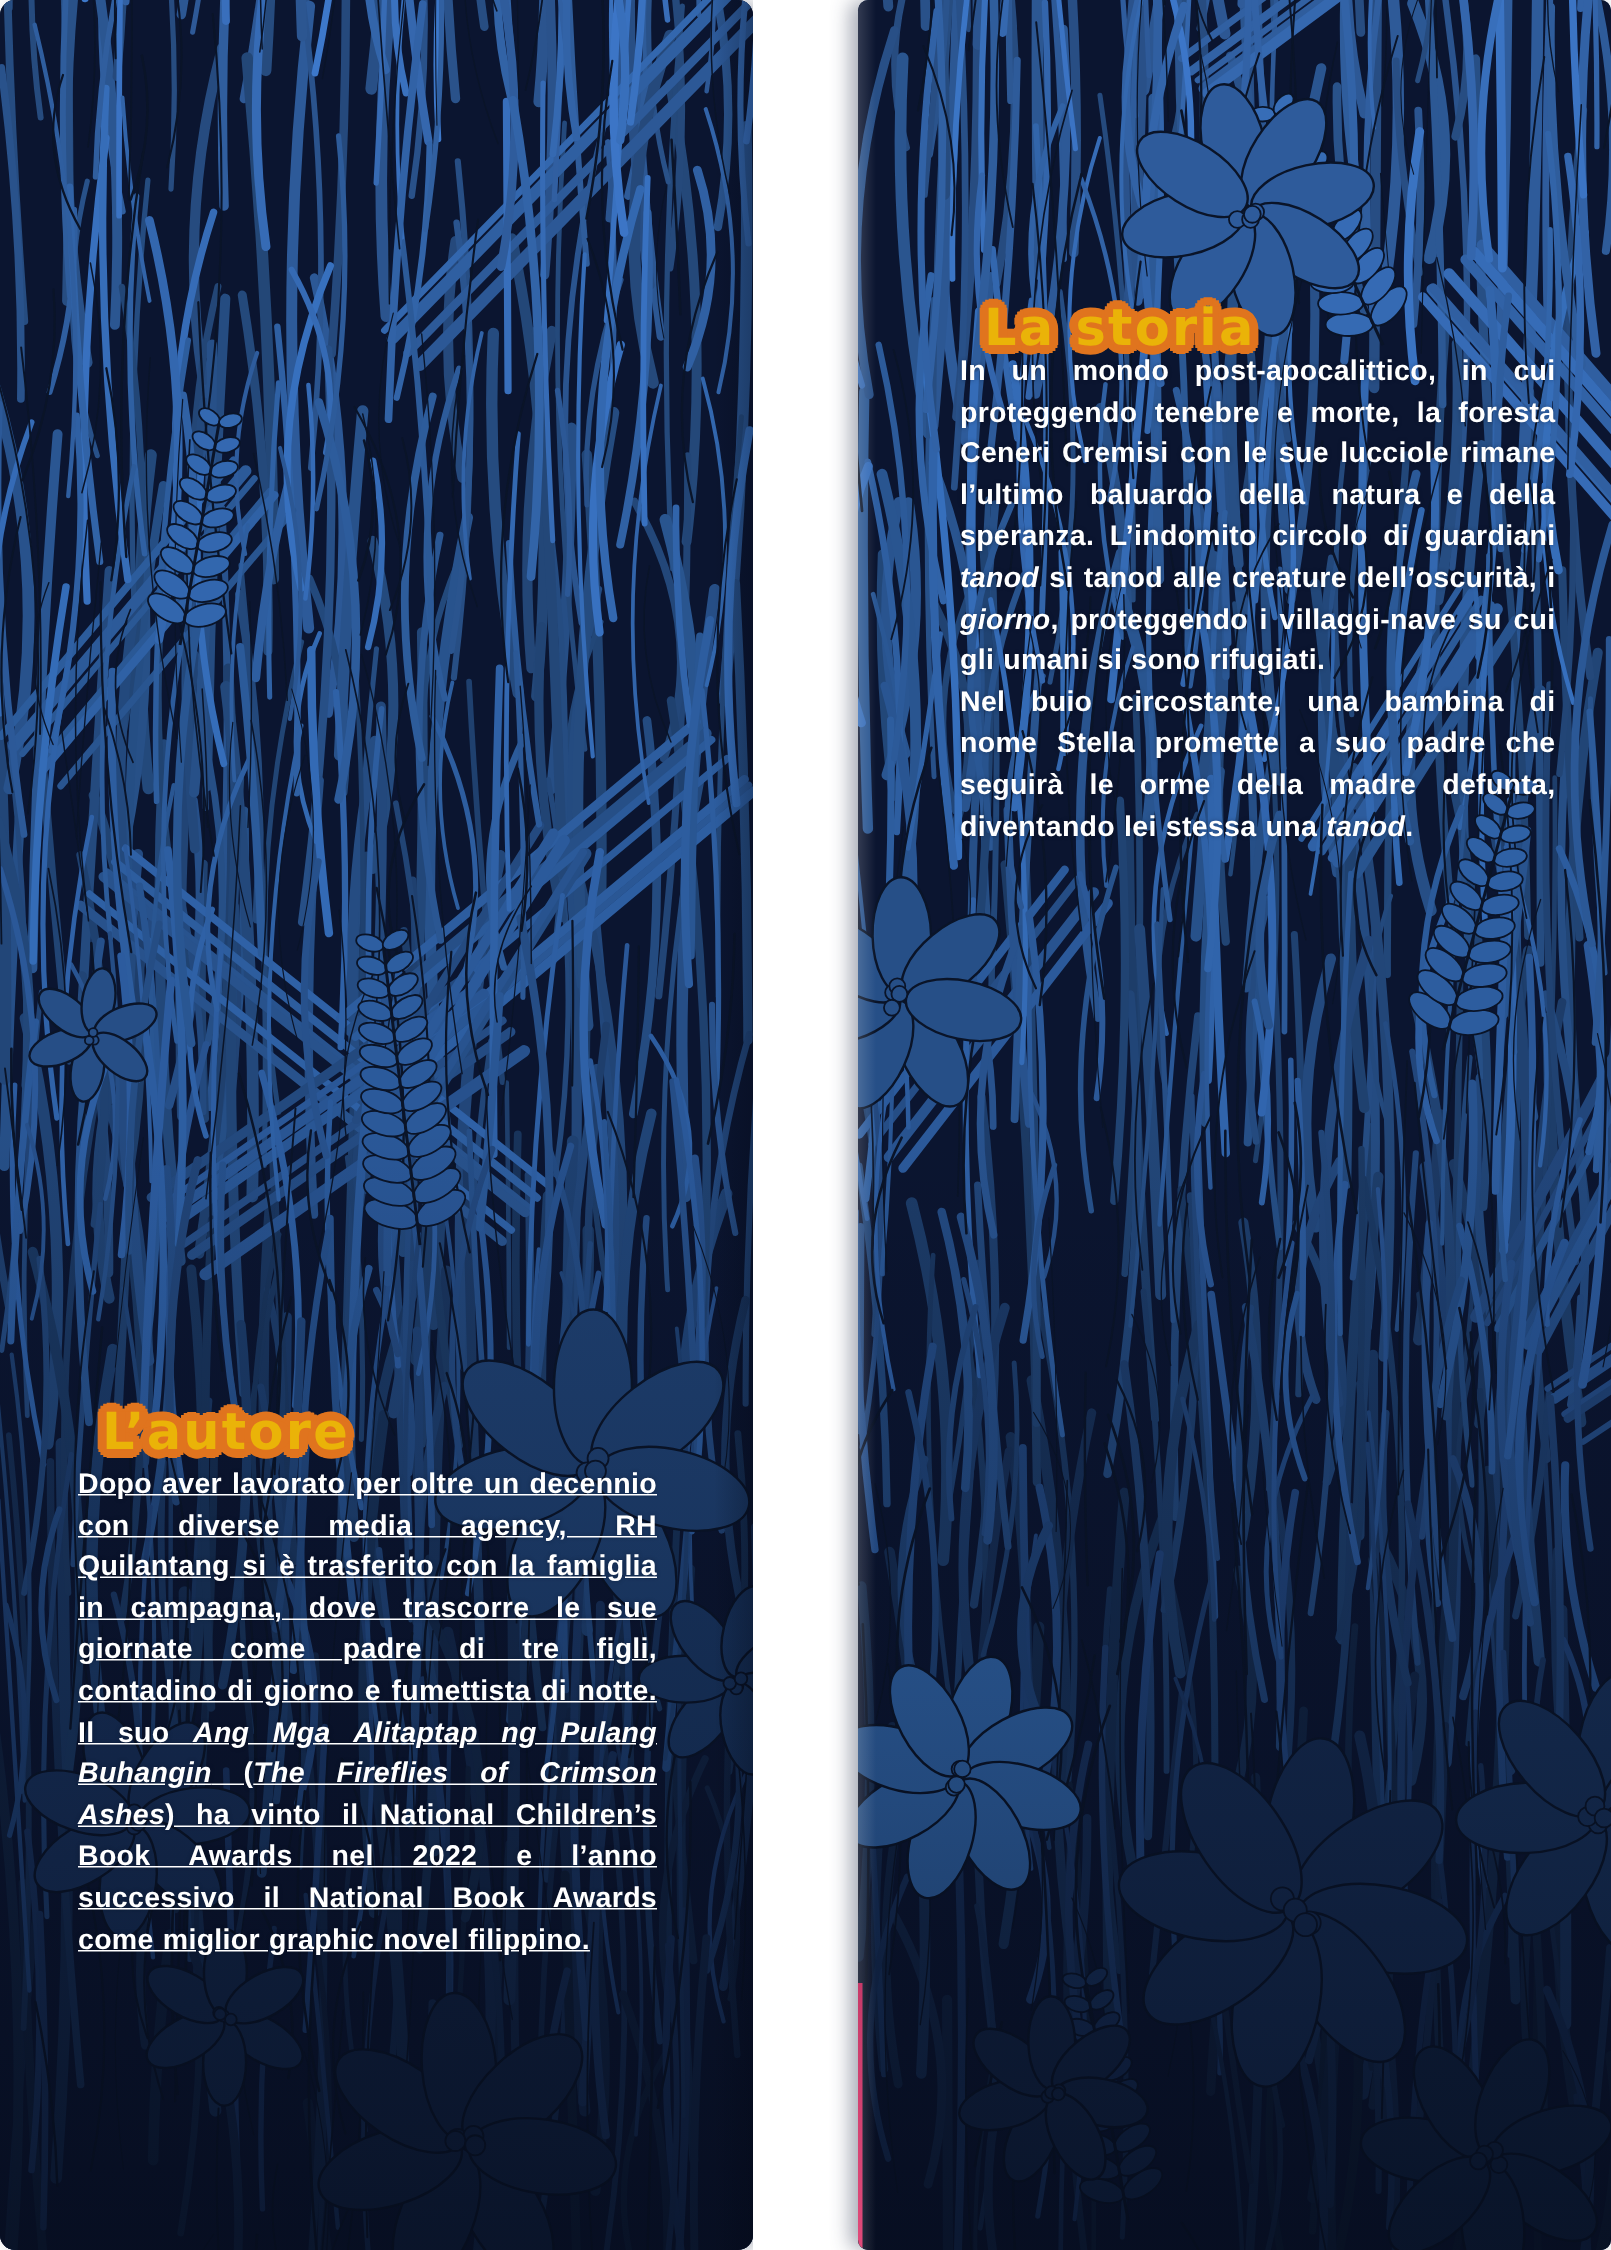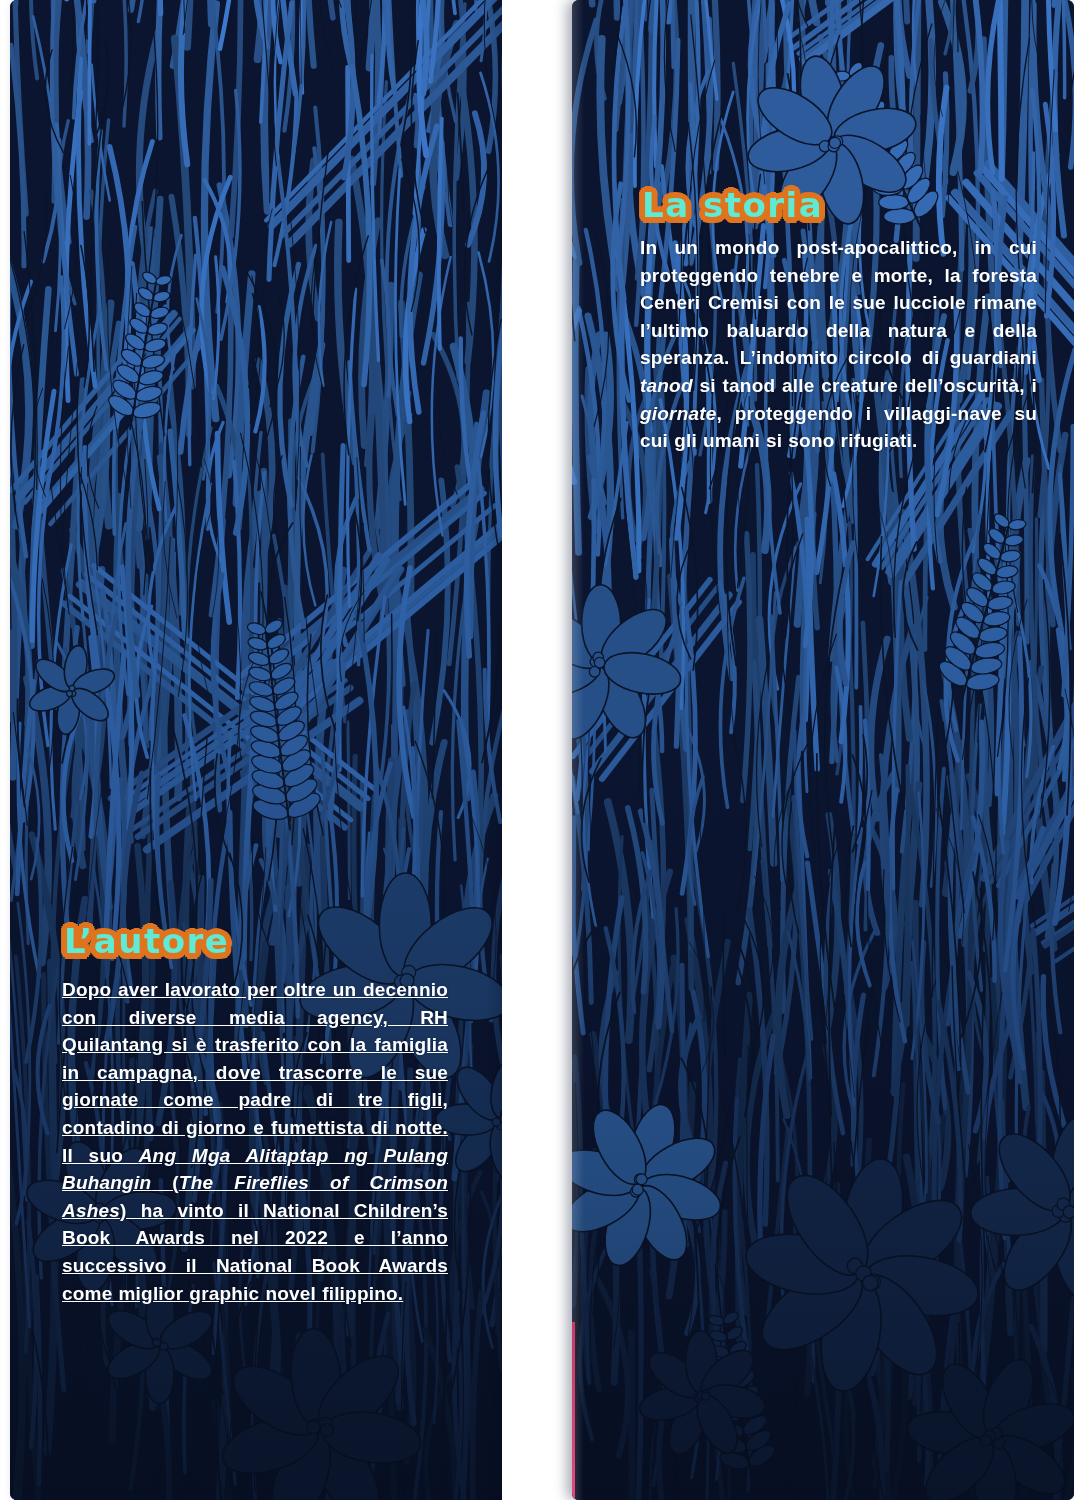--- a/index.html
+++ b/index.html
@@ -5,43 +5,43 @@
   html,body{margin:0;padding:0;}
   body{background:#ffffff;}
   .page{
     position:relative;width:1074px;height:1500px;overflow:hidden;background:#ffffff;
     font-family:"Liberation Sans","DejaVu Sans",sans-serif;
   }
   .panel{
     position:absolute;top:0;height:1500px;width:502px;overflow:hidden;border-radius:7px;
     background:#122648;
   }
-  .panel-left{left:10px;box-shadow:4px 0 10px rgba(45,55,80,.35);}
+  .panel-left{left:0;box-shadow:4px 0 10px rgba(45,55,80,.35);border-radius:10px;}
   .panel-right{left:572px;box-shadow:-5px 0 13px rgba(45,55,80,.42);}
   .panel svg.bg{position:absolute;left:0;top:0;width:502px;height:1500px;display:block;}
   
   .panel-left::after{
     content:"";position:absolute;top:0;right:0;width:26px;height:100%;
     background:linear-gradient(270deg,rgba(2,6,18,.30),rgba(2,6,18,0));pointer-events:none;
   }
   .panel-right::before{
     content:"";position:absolute;top:0;left:0;width:12px;height:100%;
     background:linear-gradient(90deg,rgba(255,255,255,.16),rgba(255,255,255,0));pointer-events:none;z-index:2;
   }
   .edge-accent{
     position:absolute;left:0;top:1322px;width:3px;height:178px;z-index:3;
     background:linear-gradient(180deg,#c73a69,#e04a7a);
   }
   .gutter{position:absolute;left:502px;top:0;width:70px;height:1500px;background:#ffffff;}
 
   .heading{
-    position:absolute;z-index:4;margin:4px;
+    position:absolute;z-index:4;margin:18px;
     font-family:"DejaVu Sans","Liberation Sans",sans-serif;
     font-weight:bold;font-size:34px;line-height:1;letter-spacing:1.5px;
-    color:#5eead4;white-space:nowrap;
+    color:#eab308;white-space:nowrap;
     text-shadow:
       6px 0 0 #e0741e,-6px 0 0 #e0741e,0 6px 0 #e0741e,0 -6px 0 #e0741e,
       4.2px 4.2px 0 #e0741e,-4.2px 4.2px 0 #e0741e,4.2px -4.2px 0 #e0741e,-4.2px -4.2px 0 #e0741e,
       5.5px 2.3px 0 #e0741e,2.3px 5.5px 0 #e0741e,-2.3px 5.5px 0 #e0741e,-5.5px 2.3px 0 #e0741e,
       -5.5px -2.3px 0 #e0741e,-2.3px -5.5px 0 #e0741e,2.3px -5.5px 0 #e0741e,5.5px -2.3px 0 #e0741e;
   }
   .bodytext{
     position:absolute;z-index:4;color:#ffffff;
     font-size:19px;line-height:27.6px;font-weight:bold;
     text-align:justify;letter-spacing:.2px;word-spacing:.6px;
@@ -1733,17 +1733,18 @@
         <ellipse cx="420" cy="1396.0" rx="20.8" ry="41.6" transform="rotate(587.3 420 1440)" fill="rgb(16,34,65)" stroke="#0a1428" stroke-width="1.6"></ellipse>
         <circle cx="427.3" cy="1443.1" r="5.6" fill="rgb(16,34,65)" stroke="#0a1428" stroke-width="1.2"></circle>
         <circle cx="424.4" cy="1433.5" r="5.6" fill="rgb(16,34,65)" stroke="#0a1428" stroke-width="1.2"></circle>
         <circle cx="417.7" cy="1436.0" r="5.6" fill="rgb(16,34,65)" stroke="#0a1428" stroke-width="1.2"></circle>
         <circle cx="413.6" cy="1440.7" r="5.6" fill="rgb(16,34,65)" stroke="#0a1428" stroke-width="1.2"></circle>
         <rect width="502" height="1500" fill="url(#bgRg)"></rect>
       </svg>
     <div class="edge-accent"></div>
     <h2 class="heading story-heading">La storia</h2>
     <div class="bodytext story-text">
-      <p><span>In un mondo post-apocalittico, in cui proteggendo tenebre e morte, la foresta Ceneri Cremisi con le sue lucciole rimane l’ultimo baluardo della natura e della speranza. L’indomito circolo di guardiani </span><em>tanod</em><span> si tanod alle creature dell’oscurità, i </span><em>giornate</em><span>, proteggendo i villaggi-nave su cui gli umani si sono rifugiati.</span></p>
+      <p><span>In un mondo post-apocalittico, in cui proteggendo tenebre e morte, la foresta Ceneri Cremisi con le sue lucciole rimane l’ultimo baluardo della natura e della speranza. L’indomito circolo di guardiani </span><em>tanod</em><span> si tanod alle creature dell’oscurità, i </span><em>giorno</em><span>, proteggendo i villaggi-nave su cui gli umani si sono rifugiati.</span></p>
+      <p><span>Nel buio circostante, una bambina di nome Stella promette a suo padre che seguirà le orme della madre defunta, diventando lei stessa una </span><em>tanod</em><span>.</span></p>
     </div>
   </div>
 
 </div>
 
 </body></html>

